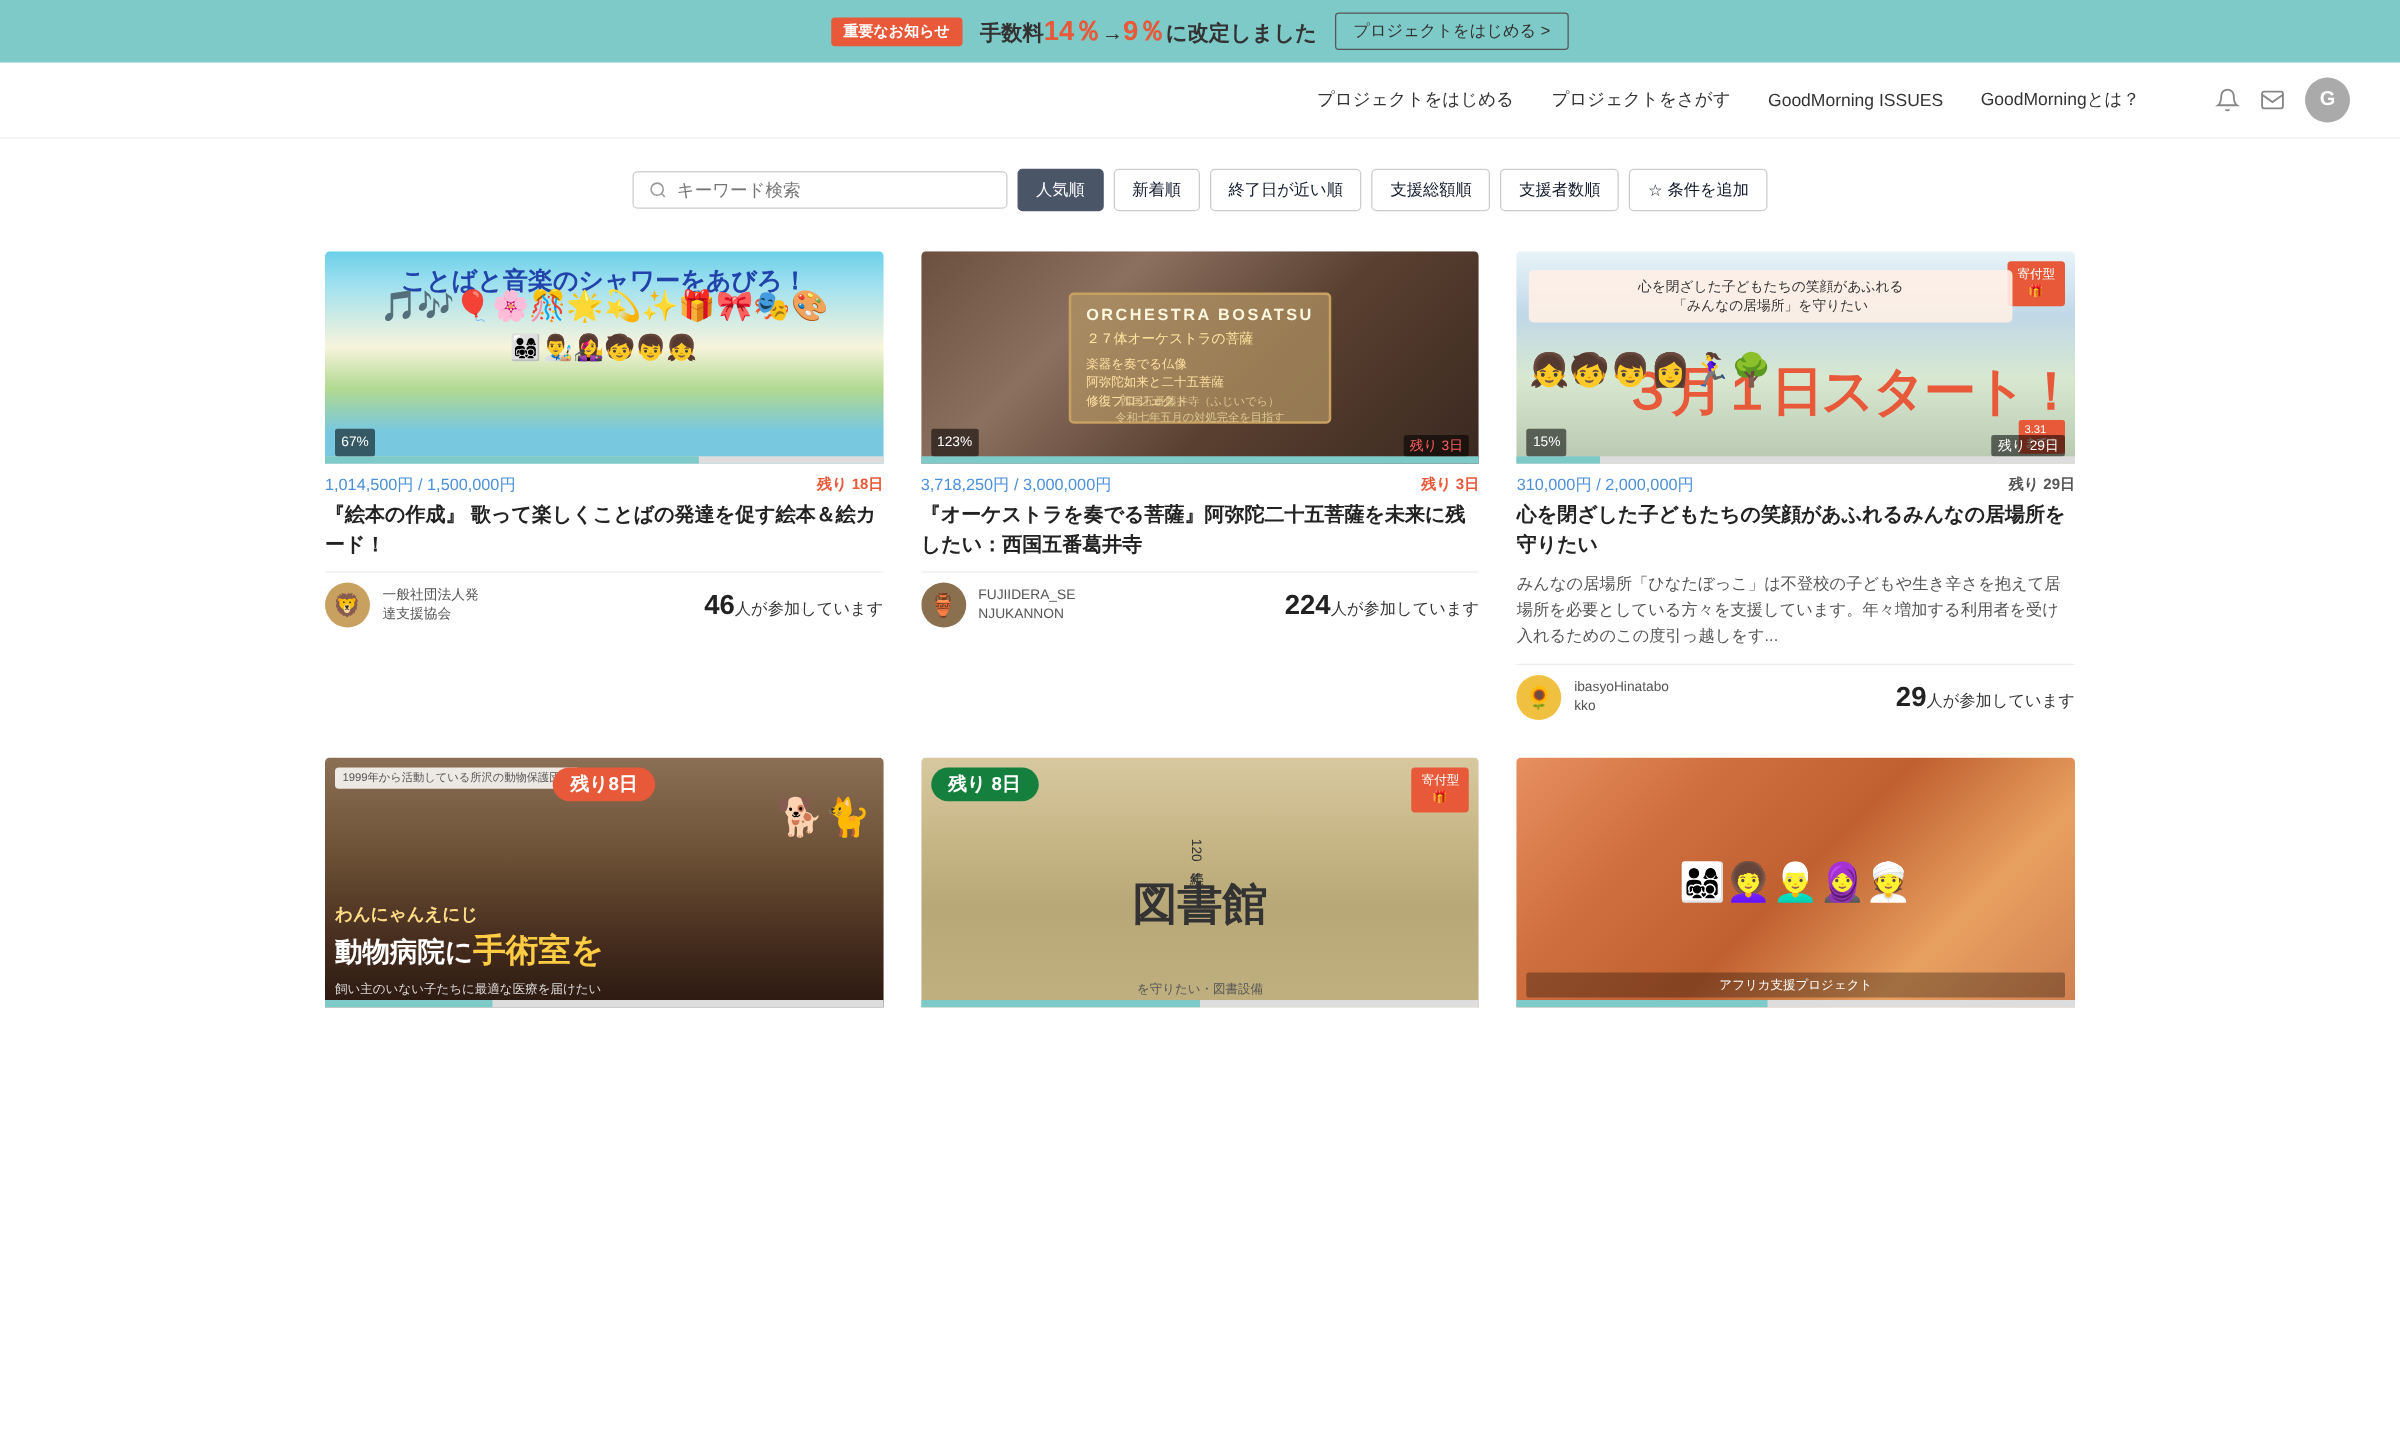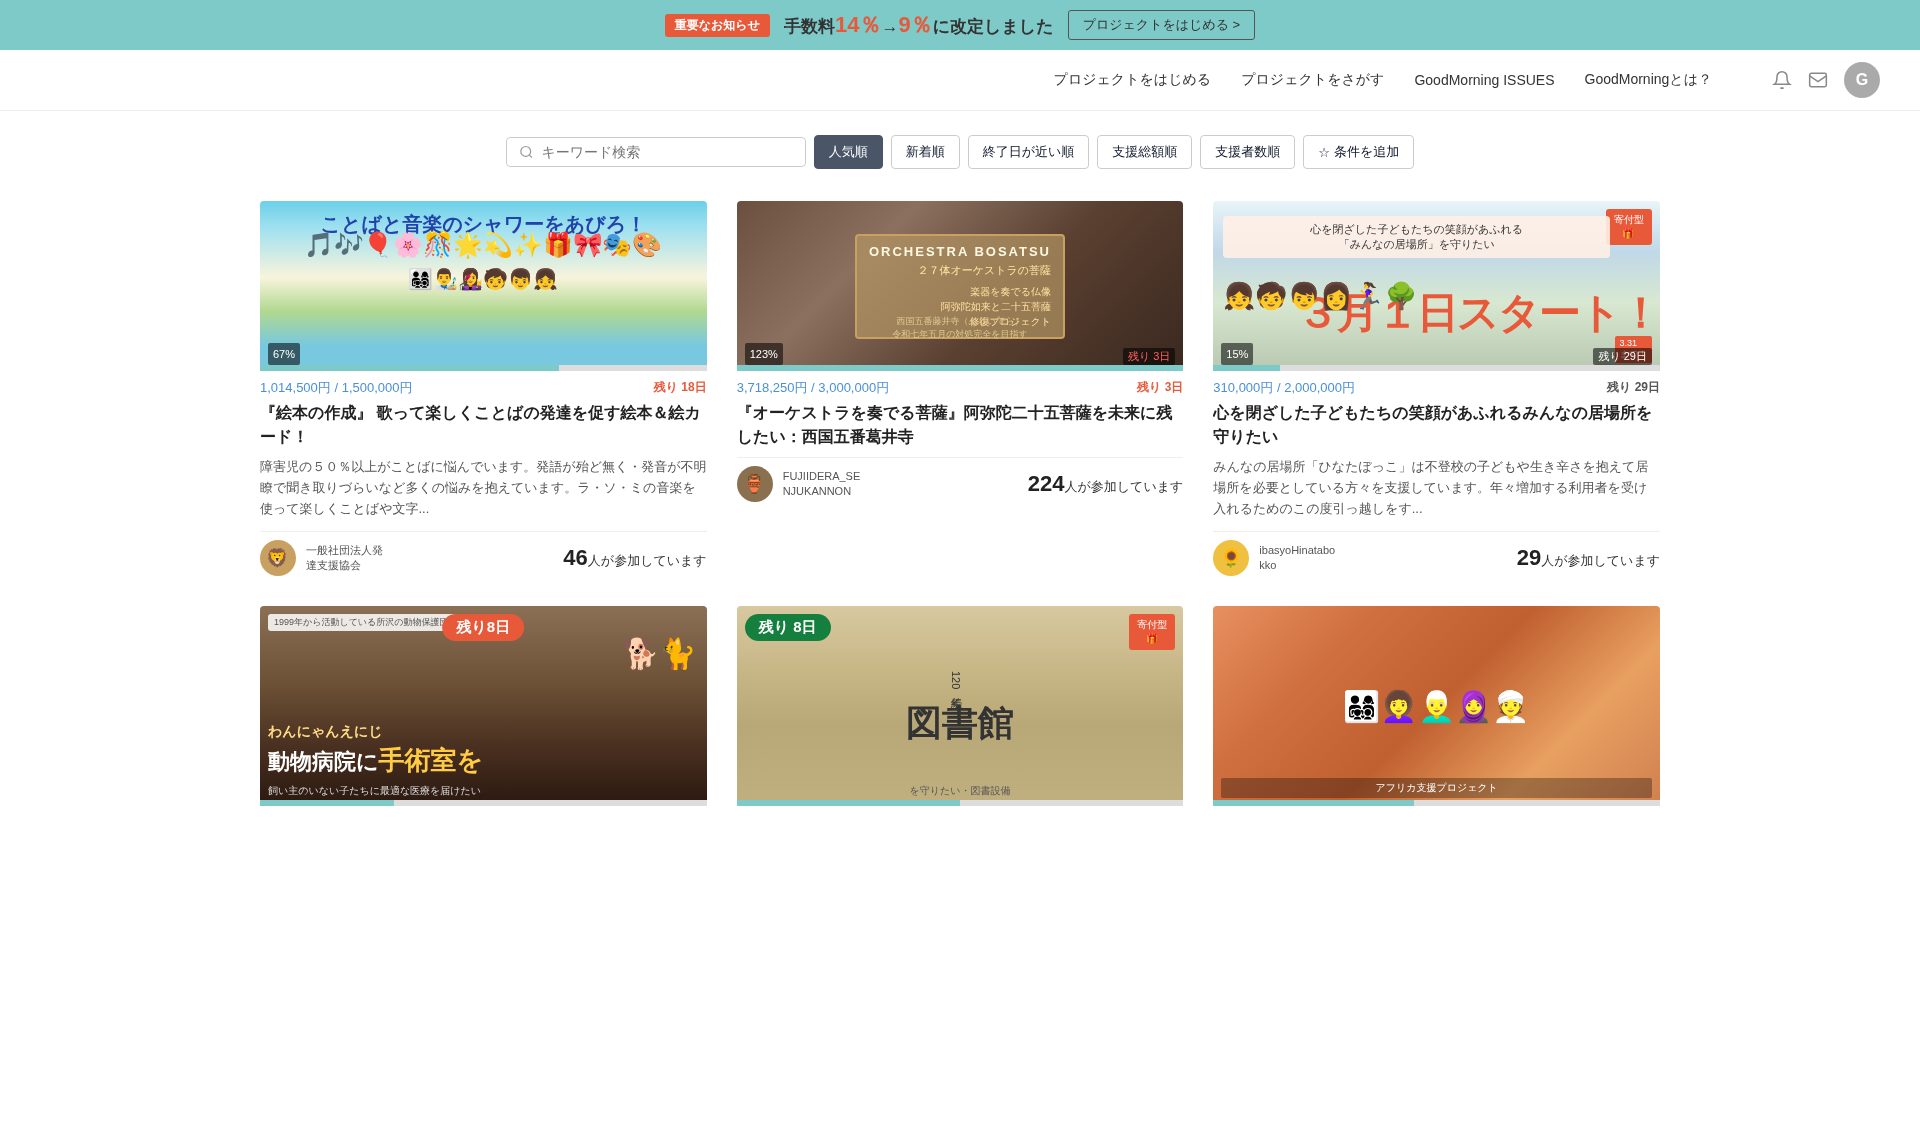--- a/index.html
+++ b/index.html
@@ -330,32 +330,31 @@
         <div class="progress-bar-wrap">
           <div class="progress-bar-fill" style="width:67%"></div>
         </div>
         <span class="progress-pct">67%</span>
       </div>
       <div class="card-amount">
         <span>1,014,500円 / 1,500,000円</span>
         <span class="days">残り 18日</span>
       </div>
       <div class="card-title">『絵本の作成』 歌って楽しくことばの発達を促す絵本＆絵カード！</div>
-      <div class="card-desc">障害児の５０％以上がことばに悩んでいます。発語が殆ど無く・発音が不明瞭で聞き取りづらいなど多くの悩みを抱えています。ラ・ソ・ミの音楽を使って楽しくことばや文字...</div>
       <div class="card-footer">
         <div class="org-avatar">🦁</div>
         <div class="org-name">一般社団法人発<br>達支援協会</div>
         <div class="participants"><strong>46</strong>人が参加しています</div>
       </div>
     </div>
 
     <div class="card">
       <div class="card-image-wrap">
         <div style="width:100%;height:100%;background:linear-gradient(135deg,#6b5040 0%,#8b7060 30%,#5a4030 60%,#3a2820 100%);position:relative;display:flex;flex-direction:column;align-items:center;justify-content:center;">
-          <div style="background:rgba(180,150,100,0.7);border:2px solid #c8a060;padding:8px 12px;text-align:right;border-radius:4px;">
+          <div style="background:rgba(180,150,100,0.7);border:2px solid #c8a060;padding:8px 12px;text-align:left;border-radius:4px;">
             <div style="font-size:13px;font-weight:bold;color:#fff8e0;letter-spacing:2px;">ORCHESTRA BOSATSU</div>
             <div style="font-size:11px;color:#ffe8a0;margin:4px 0;">２７体オーケストラの菩薩</div>
             <div style="font-size:10px;color:#ffe0a0;margin-top:6px;line-height:1.5;">楽器を奏でる仏像<br>阿弥陀如来と二十五菩薩<br>修復プロジェクト</div>
           </div>
           <div style="position:absolute;bottom:30px;font-size:9px;color:#ddc890;text-align:center;">西国五番藤井寺（ふじいでら）<br>令和七年五月の対処完全を目指す</div>
         </div>
         <div class="progress-bar-wrap">
           <div class="progress-bar-fill" style="width:100%;background:#7ecac8;"></div>
         </div>
         <span class="progress-pct">123%</span>

